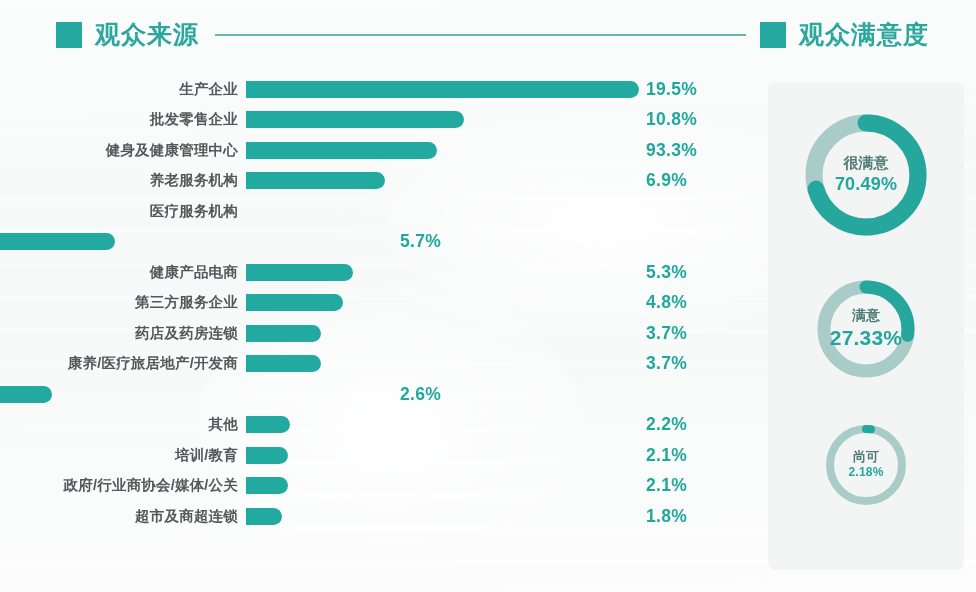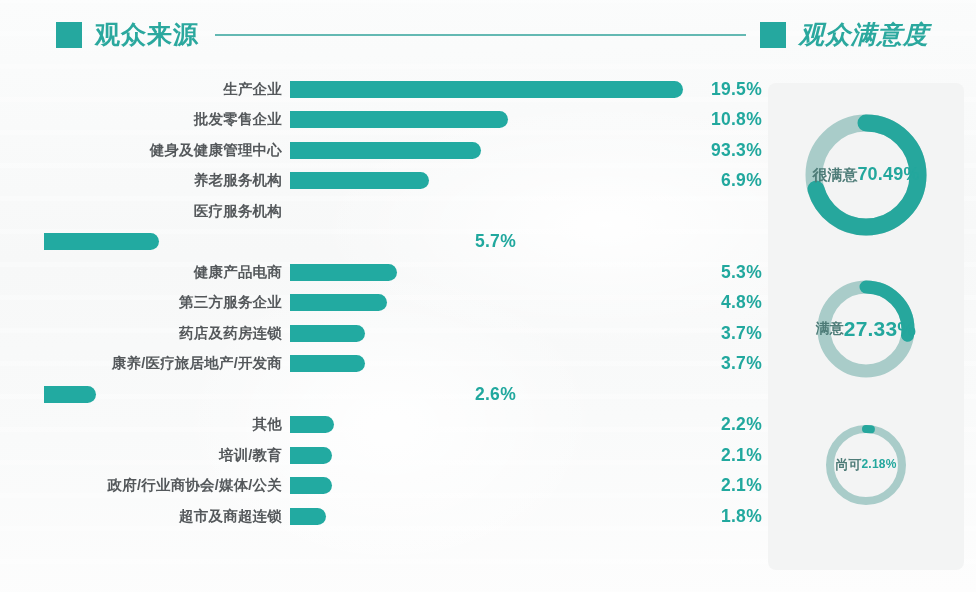--- a/index.html
+++ b/index.html
@@ -76,21 +76,20 @@
     position: absolute;
     left: 0;
     top: 74px;
     width: 740px;
   }
   .bar-row {
     position: relative;
     height: 30.5px;
     display: flex;
     align-items: center;
-    padding-left: 44px;
   }
   .bar-label {
     width: 246px;
     text-align: right;
     padding-right: 8px;
     font-size: 14.5px;
     font-weight: bold;
     color: #54585B;
     white-space: nowrap;
     letter-spacing: .2px;
@@ -104,34 +103,34 @@
   }
   .bar-fill {
     height: 17px;
     background: #22AAA1;
     border-radius: 0 9px 9px 0;
   }
   .bar-value {
     position: absolute;
     left: 400px;
     width: 72px;
-    text-align: right;
+    text-align: left;
     font-size: 17.5px;
     font-weight: bold;
     color: #21A89E;
     letter-spacing: .3px;
   }
 
   
   #right-panel {
     position: absolute;
     left: 740px; top: 0;
     width: 236px; height: 592px;
   }
-  #right-head { left: 20px; top: 18px; font-style: italic; }
+  #right-head { left: 20px; top: 18px; }
   #right-head .head-title { font-size: 25px; }
 
   #donut-card {
     position: absolute;
     left: 28px;
     top: 83px;
     width: 196px;
     height: 487px;
     background: #f3f4f4;
     border-radius: 8px;
@@ -145,20 +144,21 @@
   #donut-0 { top: 22px;  width: 140px; height: 140px; }
   #donut-1 { top: 190px; width: 112px; height: 112px; }
   #donut-2 { top: 336px; width: 92px;  height: 92px; }
 
   .donut svg { display: block; width: 100%; height: 100%; }
 
   .donut-center {
     position: absolute;
     inset: 0;
     display: flex;
+    flex-direction: column;
     align-items: center;
     justify-content: center;
     pointer-events: none;
   }
   .donut-name {
     font-size: 15px;
     font-weight: bold;
     color: #4E7C78;
     line-height: 1.25;
   }

